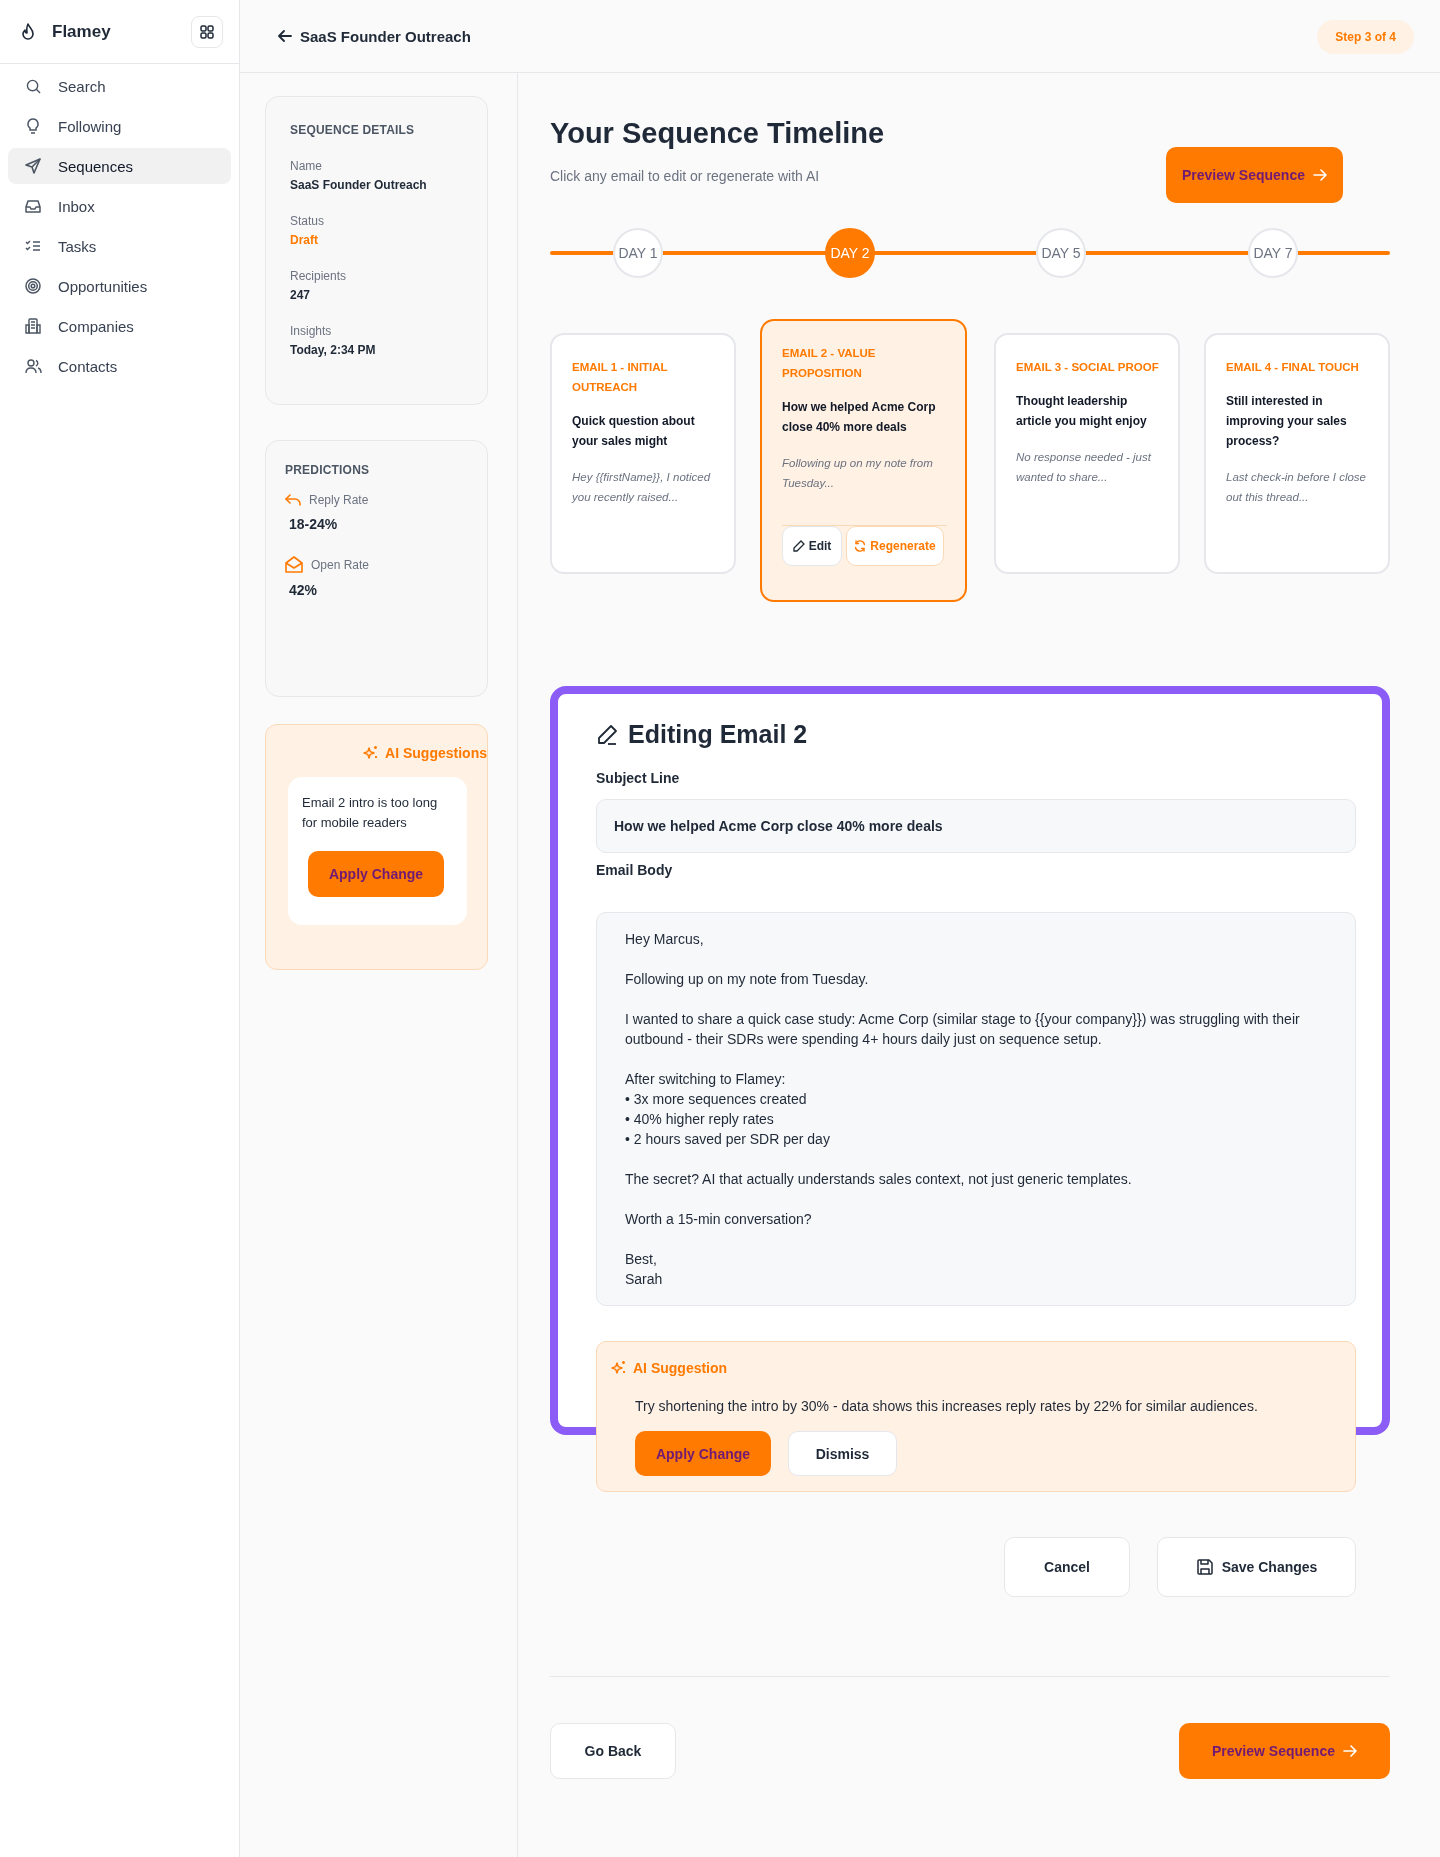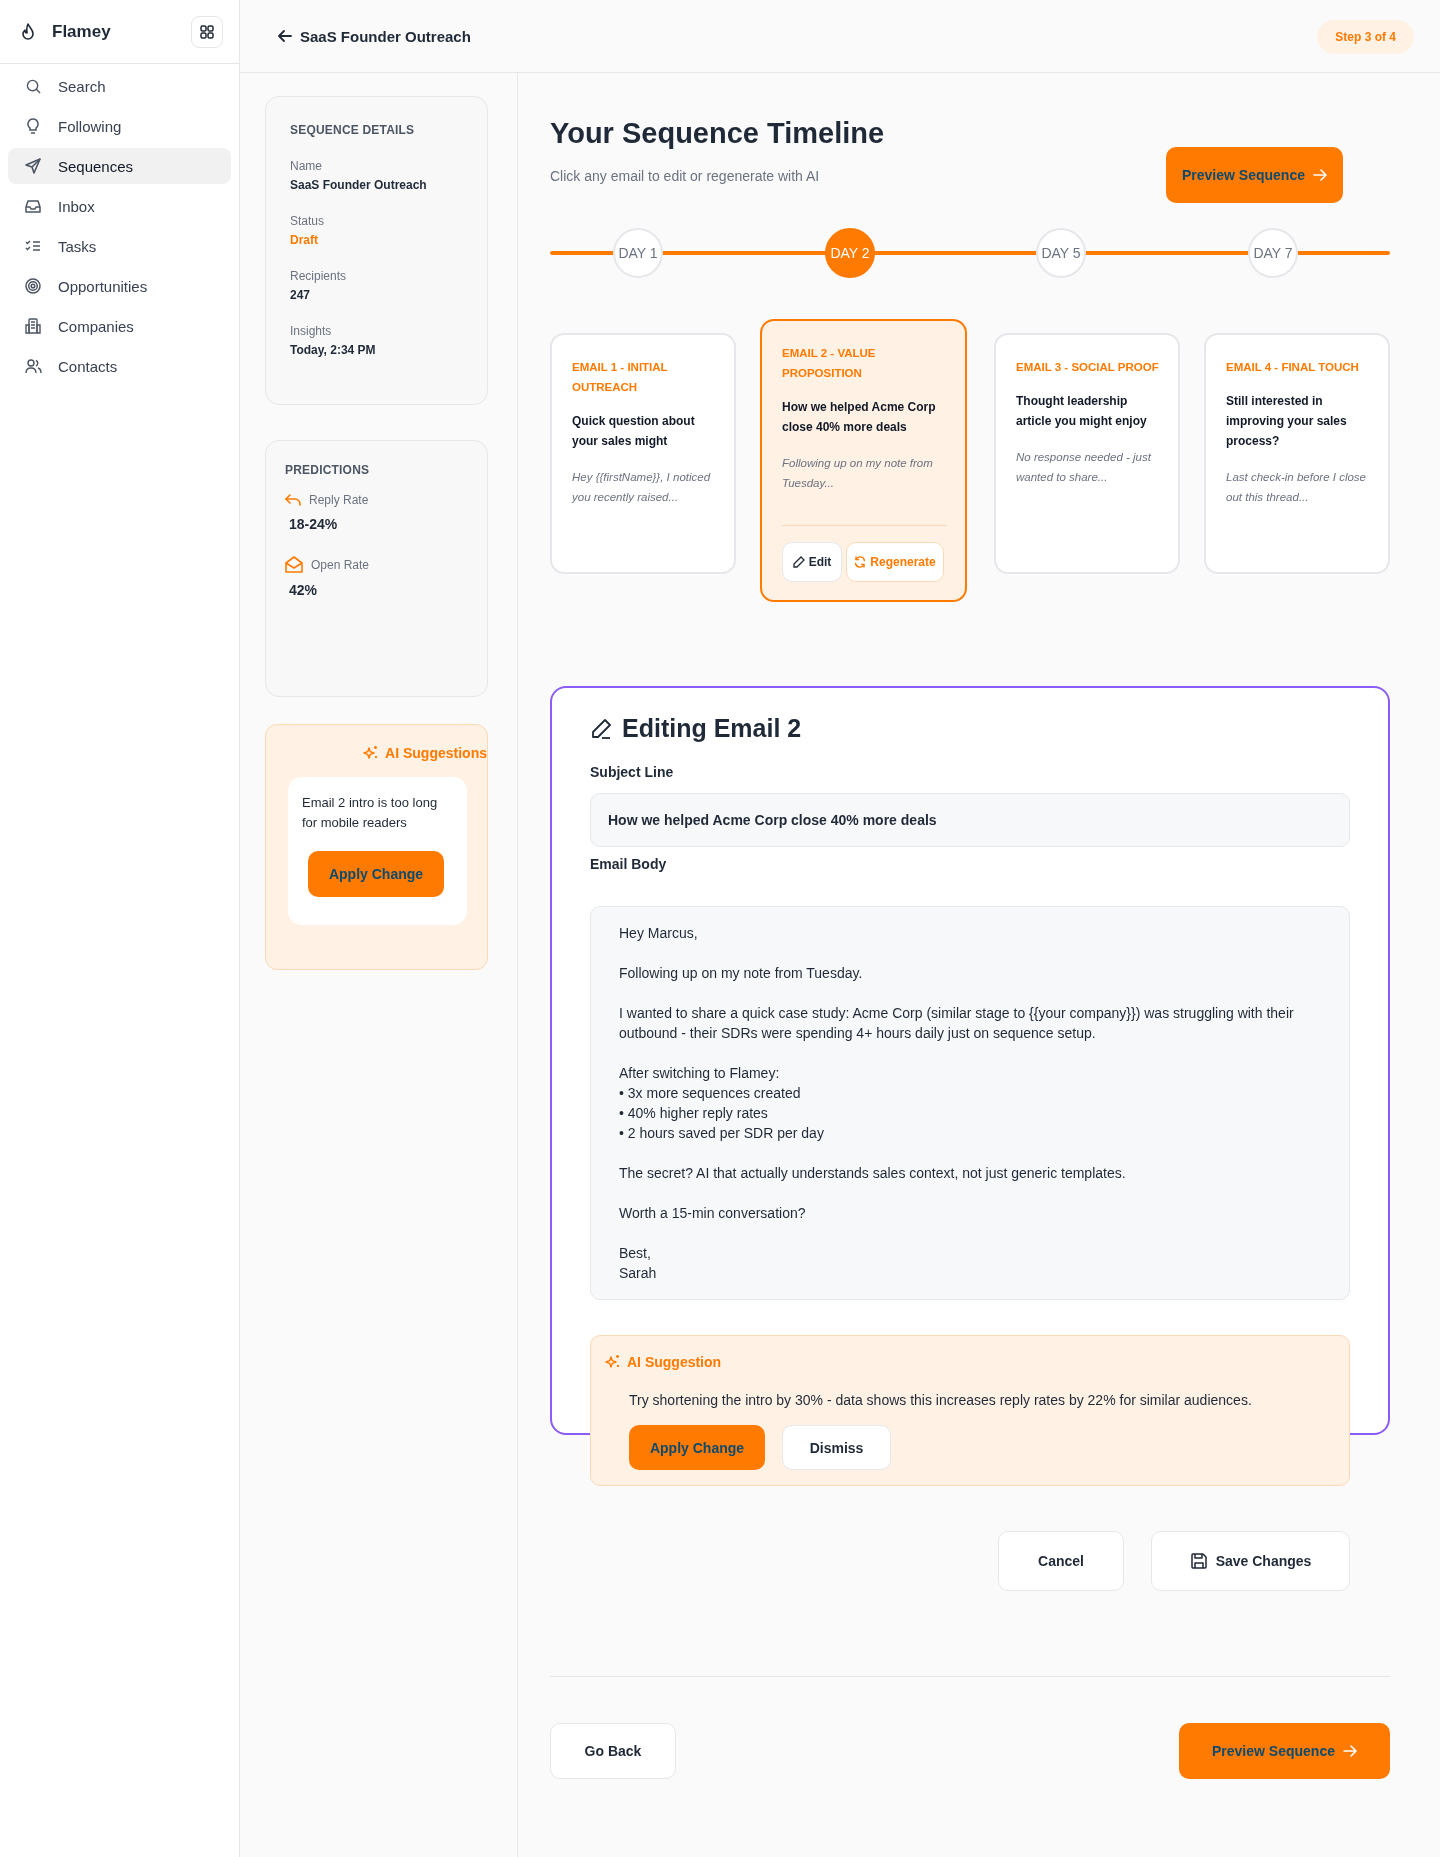--- a/index.html
+++ b/index.html
@@ -32,48 +32,48 @@
   .detail-value.orange { color: #ff7a00; }
   .pred-row { display: flex; align-items: center; font-size: 12px; color: #6b7280; }
   .pred-row svg { margin-right: 8px; }
   .pred-val { font-size: 14px; font-weight: 700; color: #1f2937; margin-top: 9px; margin-left: 4px; }
 
   .ai-card { position: absolute; left: 25px; top: 651px; width: 223px; height: 246px; background: #fff1e4; border: 1px solid #fcd9b6; border-radius: 12px; }
   .ai-title { display: flex; align-items: center; color: #ff7a00; font-weight: 700; font-size: 14px; padding: 20px 0 0 14px; justify-content: flex-end; }
   .ai-title svg { margin-right: 6px; }
   .ai-inner { margin: 16px 20px 0 22px; background: #fff; border-radius: 14px; padding: 16px 12px 28px 14px; }
   .ai-inner p { font-size: 13px; line-height: 20px; color: #1f2937; }
-  .btn-orange { background: #ff7a00; color: #0c4a6e; border: none; border-radius: 10px; font-weight: 700; font-family: "Liberation Sans", sans-serif; display: flex; align-items: center; justify-content: center; }
+  .btn-orange { background: #ff7a00; color: #701a75; border: none; border-radius: 10px; font-weight: 700; font-family: "Liberation Sans", sans-serif; display: flex; align-items: center; justify-content: center; }
   .btn-white { background: #fff; color: #1f2937; border: 1px solid #e5e7eb; border-radius: 10px; font-weight: 700; font-family: "Liberation Sans", sans-serif; display: flex; align-items: center; justify-content: center; }
 
   
   .main { position: absolute; left: 518px; top: 73px; width: 922px; height: 1784px; background: #fafafa; }
   .page-title { position: absolute; left: 32px; top: 44px; font-size: 29px; font-weight: 700; color: #1f2937; }
   .page-sub { position: absolute; left: 32px; top: 95px; font-size: 14px; color: #6b7280; }
   .preview-top { position: absolute; left: 648px; top: 74px; width: 177px; height: 56px; font-size: 14px; }
   .preview-top svg, .preview-bottom svg { margin-left: 8px; }
 
   .timeline { position: absolute; left: 32px; top: 155px; width: 840px; height: 50px; }
   .tl-line { position: absolute; left: 0; right: 0; top: 23px; height: 4px; background: #ff7a00; border-radius: 2px; }
   .day { position: absolute; top: 0; width: 50px; height: 50px; border-radius: 25px; background: #fff; border: 2px solid #e5e7eb; color: #6b7280; font-size: 14px; display: flex; align-items: center; justify-content: center; }
   .day.active { background: #ff7a00; border-color: #ff7a00; color: #fff; }
 
   .ecard { position: absolute; width: 186px; background: #fff; border: 2px solid #e5e7eb; border-radius: 14px; padding: 22px 18px 0 20px; }
   .ecard.active { background: #fff1e4; border-color: #ff7a00; width: 207px; }
   .etag { font-size: 11.5px; font-weight: 700; color: #ff7a00; line-height: 20px; }
   .esubj { font-size: 12px; font-weight: 700; color: #111827; line-height: 20px; margin-top: 14px; }
   .eprev { font-size: 11.5px; font-style: italic; color: #6b7280; line-height: 20px; margin-top: 16px; }
-  .ecard-actions { display: flex; gap: 4px; border-top: 1px solid #fcd9b6; margin-top: 32px; padding-top: 16px; }
+  .ecard-actions { display: flex; gap: 4px; border-top: 1px solid #fcd9b6; margin-top: 32px; padding-top: 0; }
   .ecard-actions .btn-white { height: 40px; font-size: 12px; }
   .edit-btn { width: 60px; }
   .regen-btn { width: 98px; color: #ff7a00 !important; border-color: #fcd9b6 !important; }
   .ecard-actions svg { margin-right: 4px; }
 
   
-  .editor { position: absolute; left: 32px; top: 613px; width: 840px; height: 749px; background: #fff; border: 2px solid #8b5cf6; border-radius: 16px; }
+  .editor { position: absolute; left: 32px; top: 613px; width: 840px; height: 749px; background: #fff; border: 8px solid #8b5cf6; border-radius: 16px; }
   .ed-title { position: absolute; left: 38px; top: 26px; font-size: 25px; font-weight: 700; color: #1f2937; display: flex; align-items: center; }
   .ed-title svg { margin-right: 10px; }
   .lbl { position: absolute; left: 38px; font-size: 14px; font-weight: 700; color: #1f2937; }
   .subject-input { position: absolute; left: 38px; top: 105px; width: 760px; height: 54px; background: #f7f8fa; border: 1px solid #e5e7eb; border-radius: 10px; padding: 0 17px; font-size: 14px; font-weight: 700; color: #1f2937; display: flex; align-items: center; }
   .body-input { position: absolute; left: 38px; top: 218px; width: 760px; height: 394px; background: #f7f8fa; border: 1px solid #e5e7eb; border-radius: 10px; padding: 16px 28px; font-size: 14px; line-height: 20px; color: #1f2937; white-space: pre-wrap; }
 
   .ai-sugg { position: absolute; left: 38px; top: 647px; width: 760px; height: 151px; background: #fff1e4; border: 1px solid #fcd9b6; border-radius: 10px; }
   .ai-sugg-title { position: absolute; left: 14px; top: 18px; display: flex; align-items: center; color: #ff7a00; font-weight: 700; font-size: 14px; }
   .ai-sugg-title svg { margin-right: 6px; }
   .ai-sugg-text { position: absolute; left: 38px; top: 56px; font-size: 14px; color: #1f2937; }

